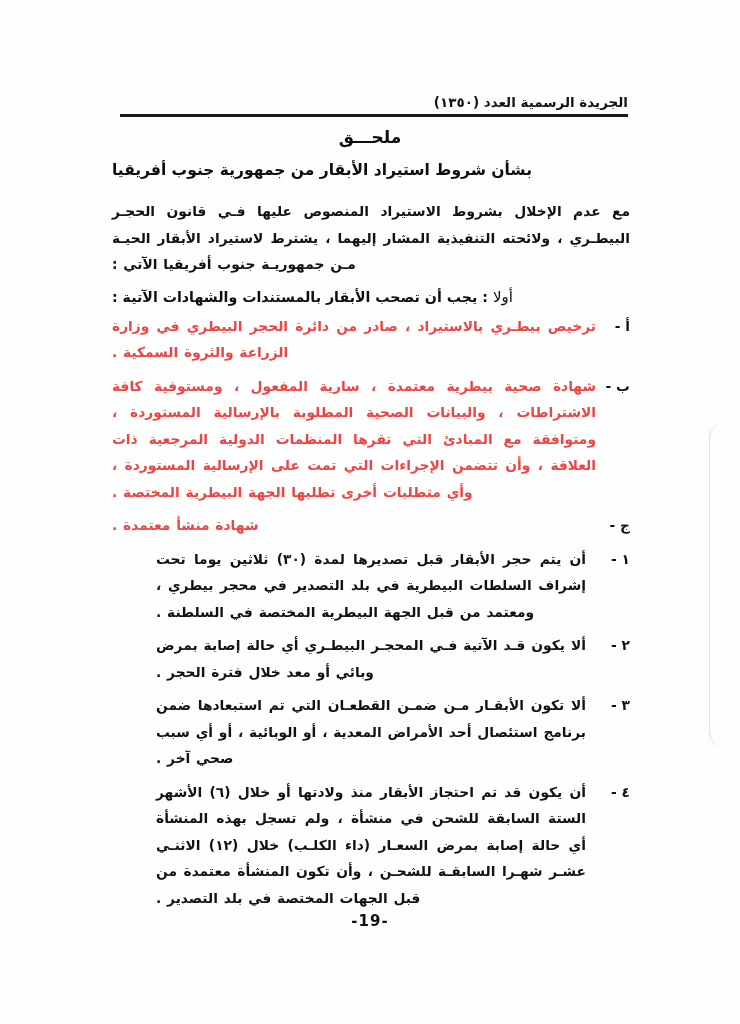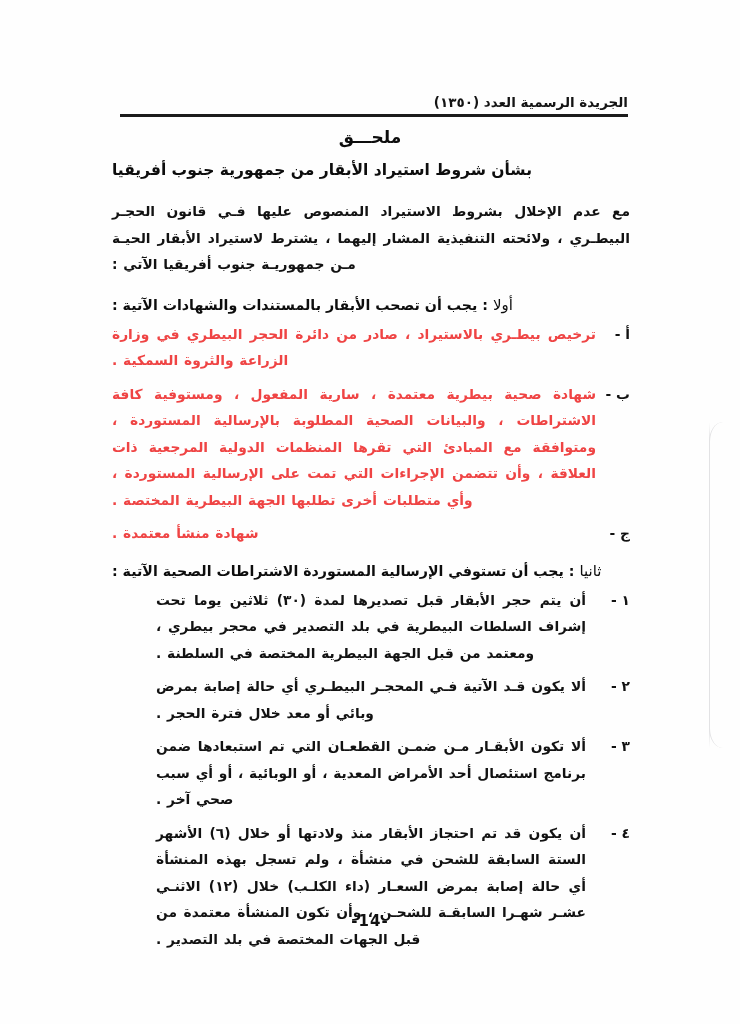--- a/index.html
+++ b/index.html
@@ -118,21 +118,21 @@
     font-size: 13.8px;
     line-height: 26.5px;
     color: #121212;
     font-weight: bold;
     text-align: justify;
     text-align-last: left;
     margin: 0 0 2px 0;
     word-spacing: 1px;
   }
   .para.lead {
-    margin-bottom: 14px;
+    margin-bottom: 6px;
   }
 
   .section-head {
     font-size: 14.2px;
     line-height: 27px;
     font-weight: bold;
     color: #0d0d0d;
     text-align: left;
     margin: 4px 0 2px 0;
   }
@@ -252,23 +252,20 @@
 
     <div class="spacer-sm"></div>
 
     <div class="lettered-item">
       <span class="marker">ج -</span>
       <span class="item-text">شهادة منشأ معتمدة .</span>
     </div>
 
     <div class="spacer-sm"></div>
 
-    <div class="section-head">
-      <span class="ordinal">ثانيا</span><span> : </span><span>يجب أن تستوفي الإرسالية المستوردة الاشتراطات الصحية الآتية :</span>
-    </div>
 
     <div class="numbered-item">
       <span class="marker">١ -</span>
       <span class="item-text">أن يتم حجر الأبقار قبل تصديرها لمدة (٣٠) ثلاثين يوما تحت إشراف السلطات البيطرية في بلد التصدير في محجر بيطري ، ومعتمد من قبل الجهة البيطرية المختصة في السلطنة .</span>
     </div>
 
     <div class="spacer-sm"></div>
 
     <div class="numbered-item">
       <span class="marker">٢ -</span>
@@ -284,15 +281,15 @@
 
     <div class="spacer-sm"></div>
 
     <div class="numbered-item">
       <span class="marker">٤ -</span>
       <span class="item-text">أن يكون قد تم احتجاز الأبقار منذ ولادتها أو خلال (٦) الأشهر الستة السابقة للشحن في منشأة ، ولم تسجل بهذه المنشأة أي حالة إصابة بمرض السعـار (داء الكلـب) خلال (١٢) الاثنـي عشـر شهـرا السابقـة للشحـن ، وأن تكون المنشأة معتمدة من قبل الجهات المختصة في بلد التصدير .</span>
     </div>
 
   </div>
 
-  <div class="page-number">-14-</div>
+  <div class="page-number">-19-</div>
 
 </div>
 
 </body></html>

